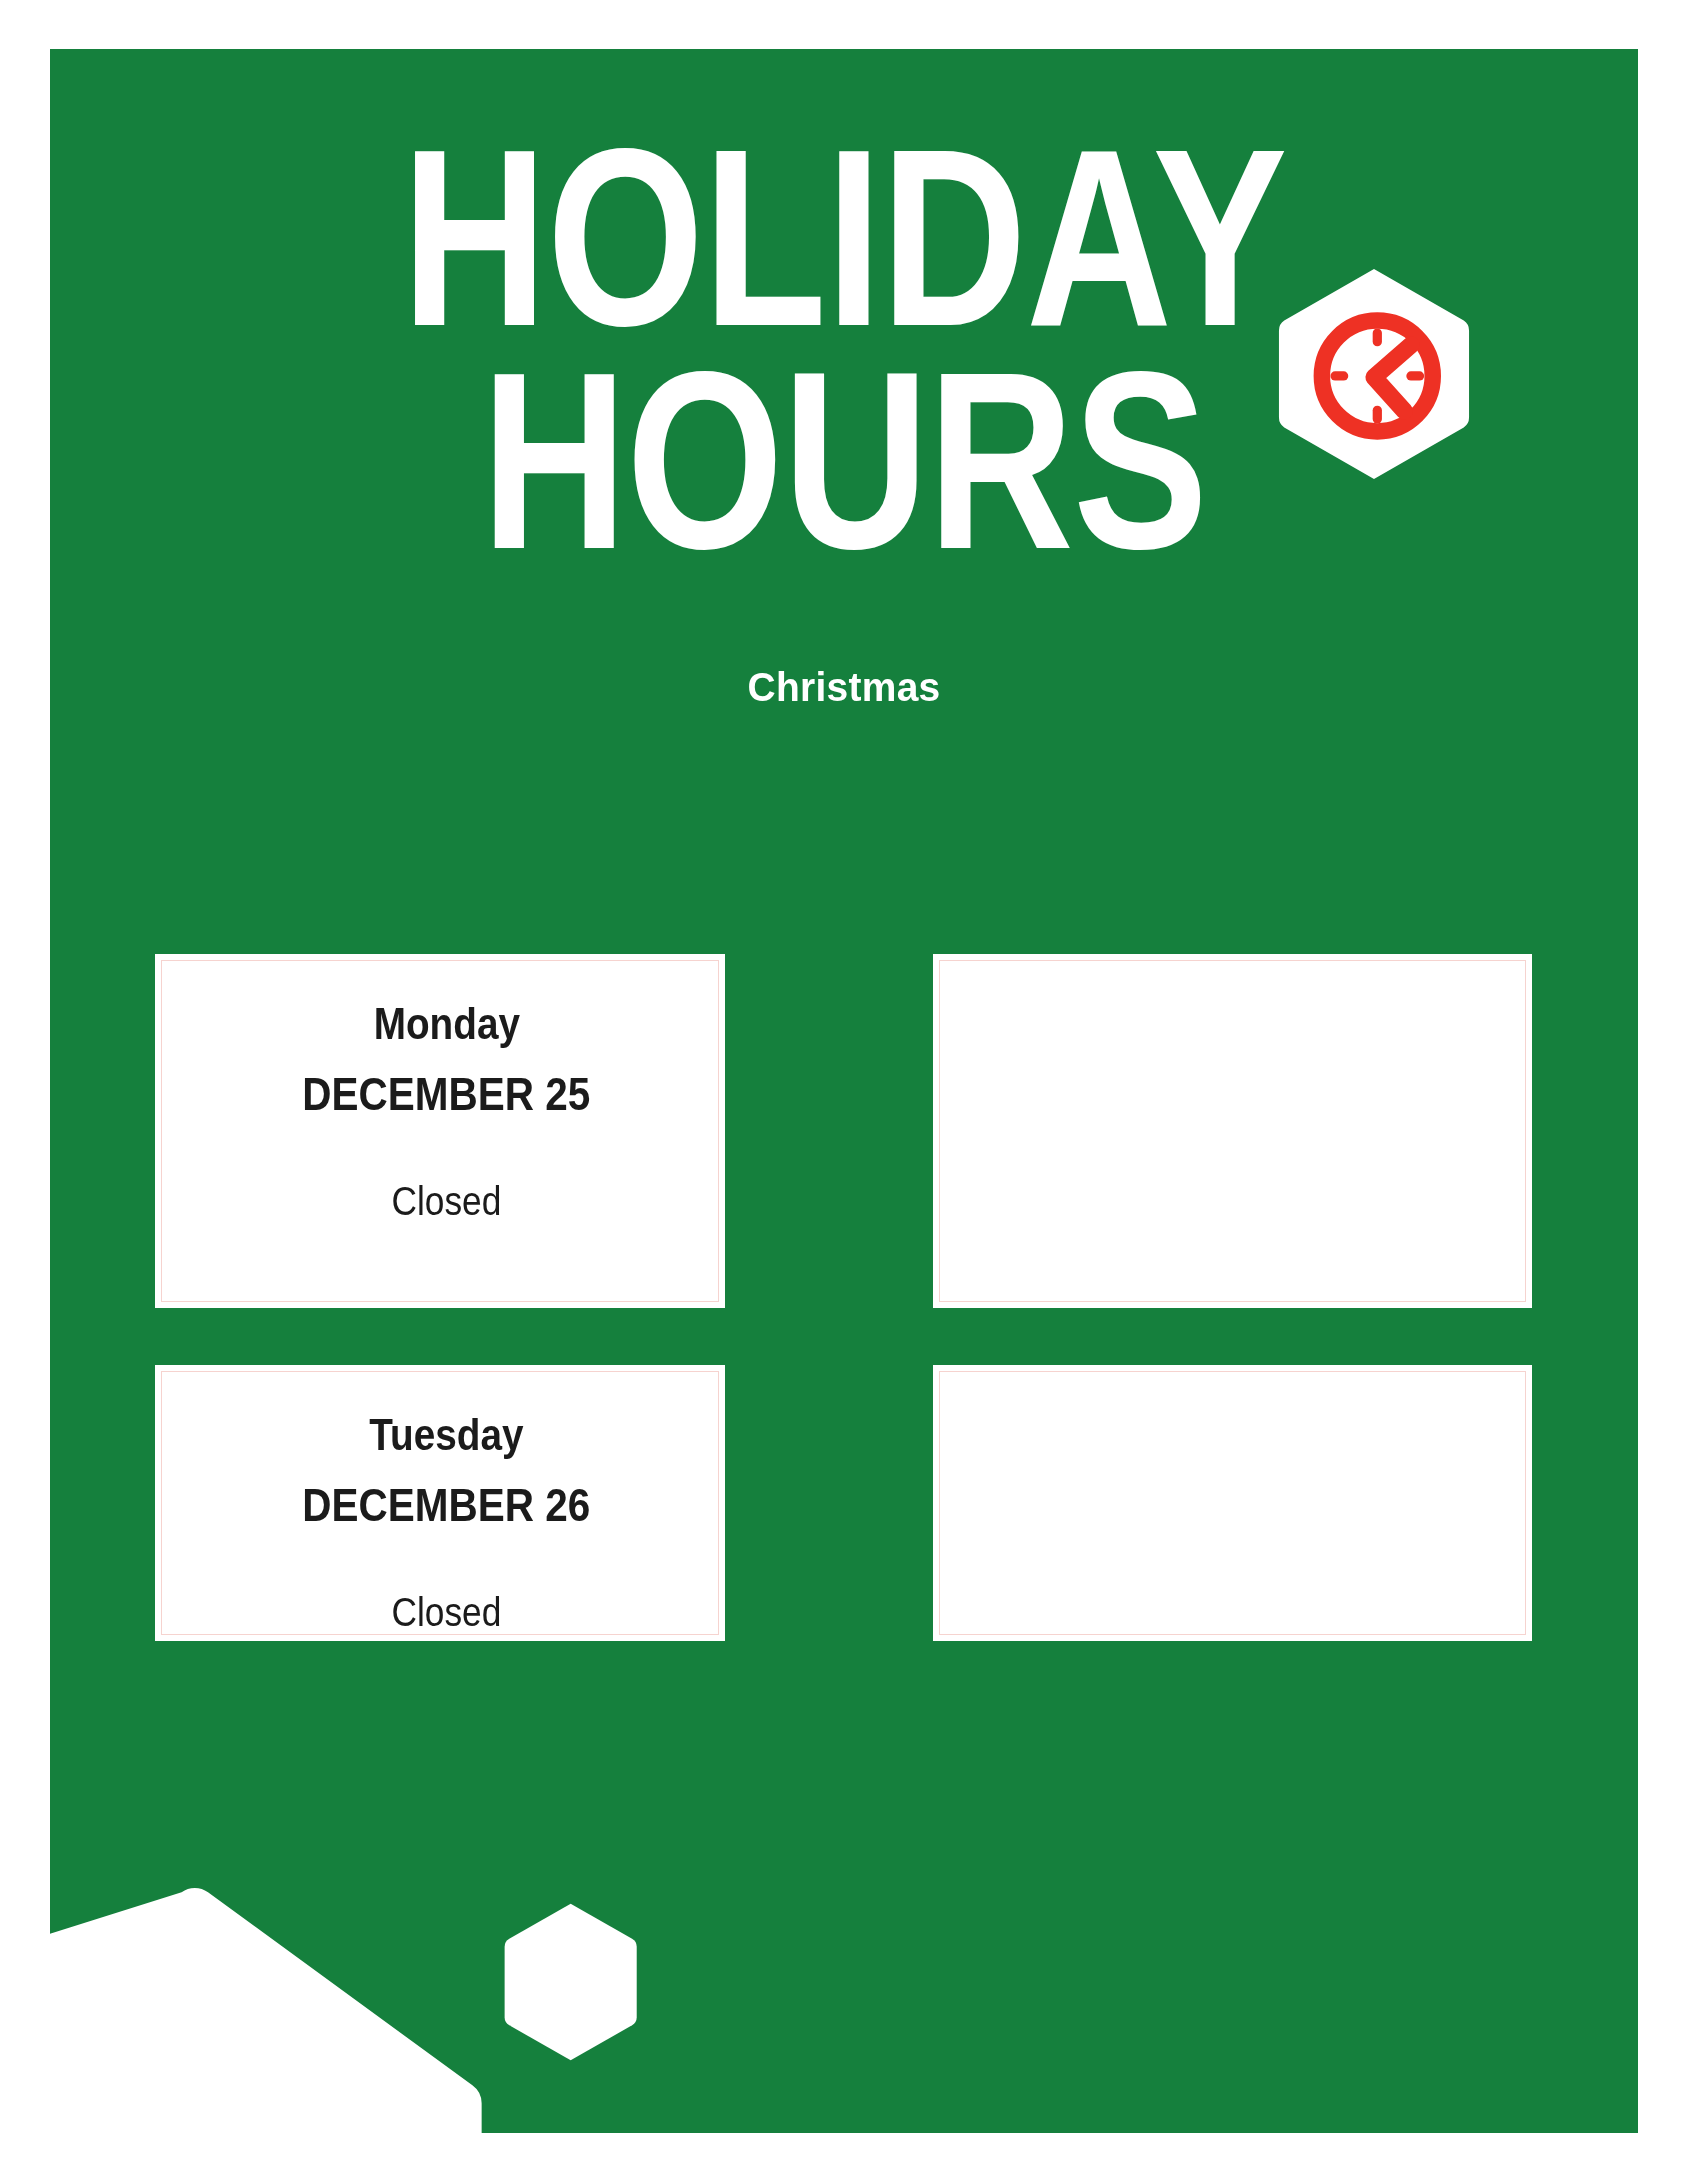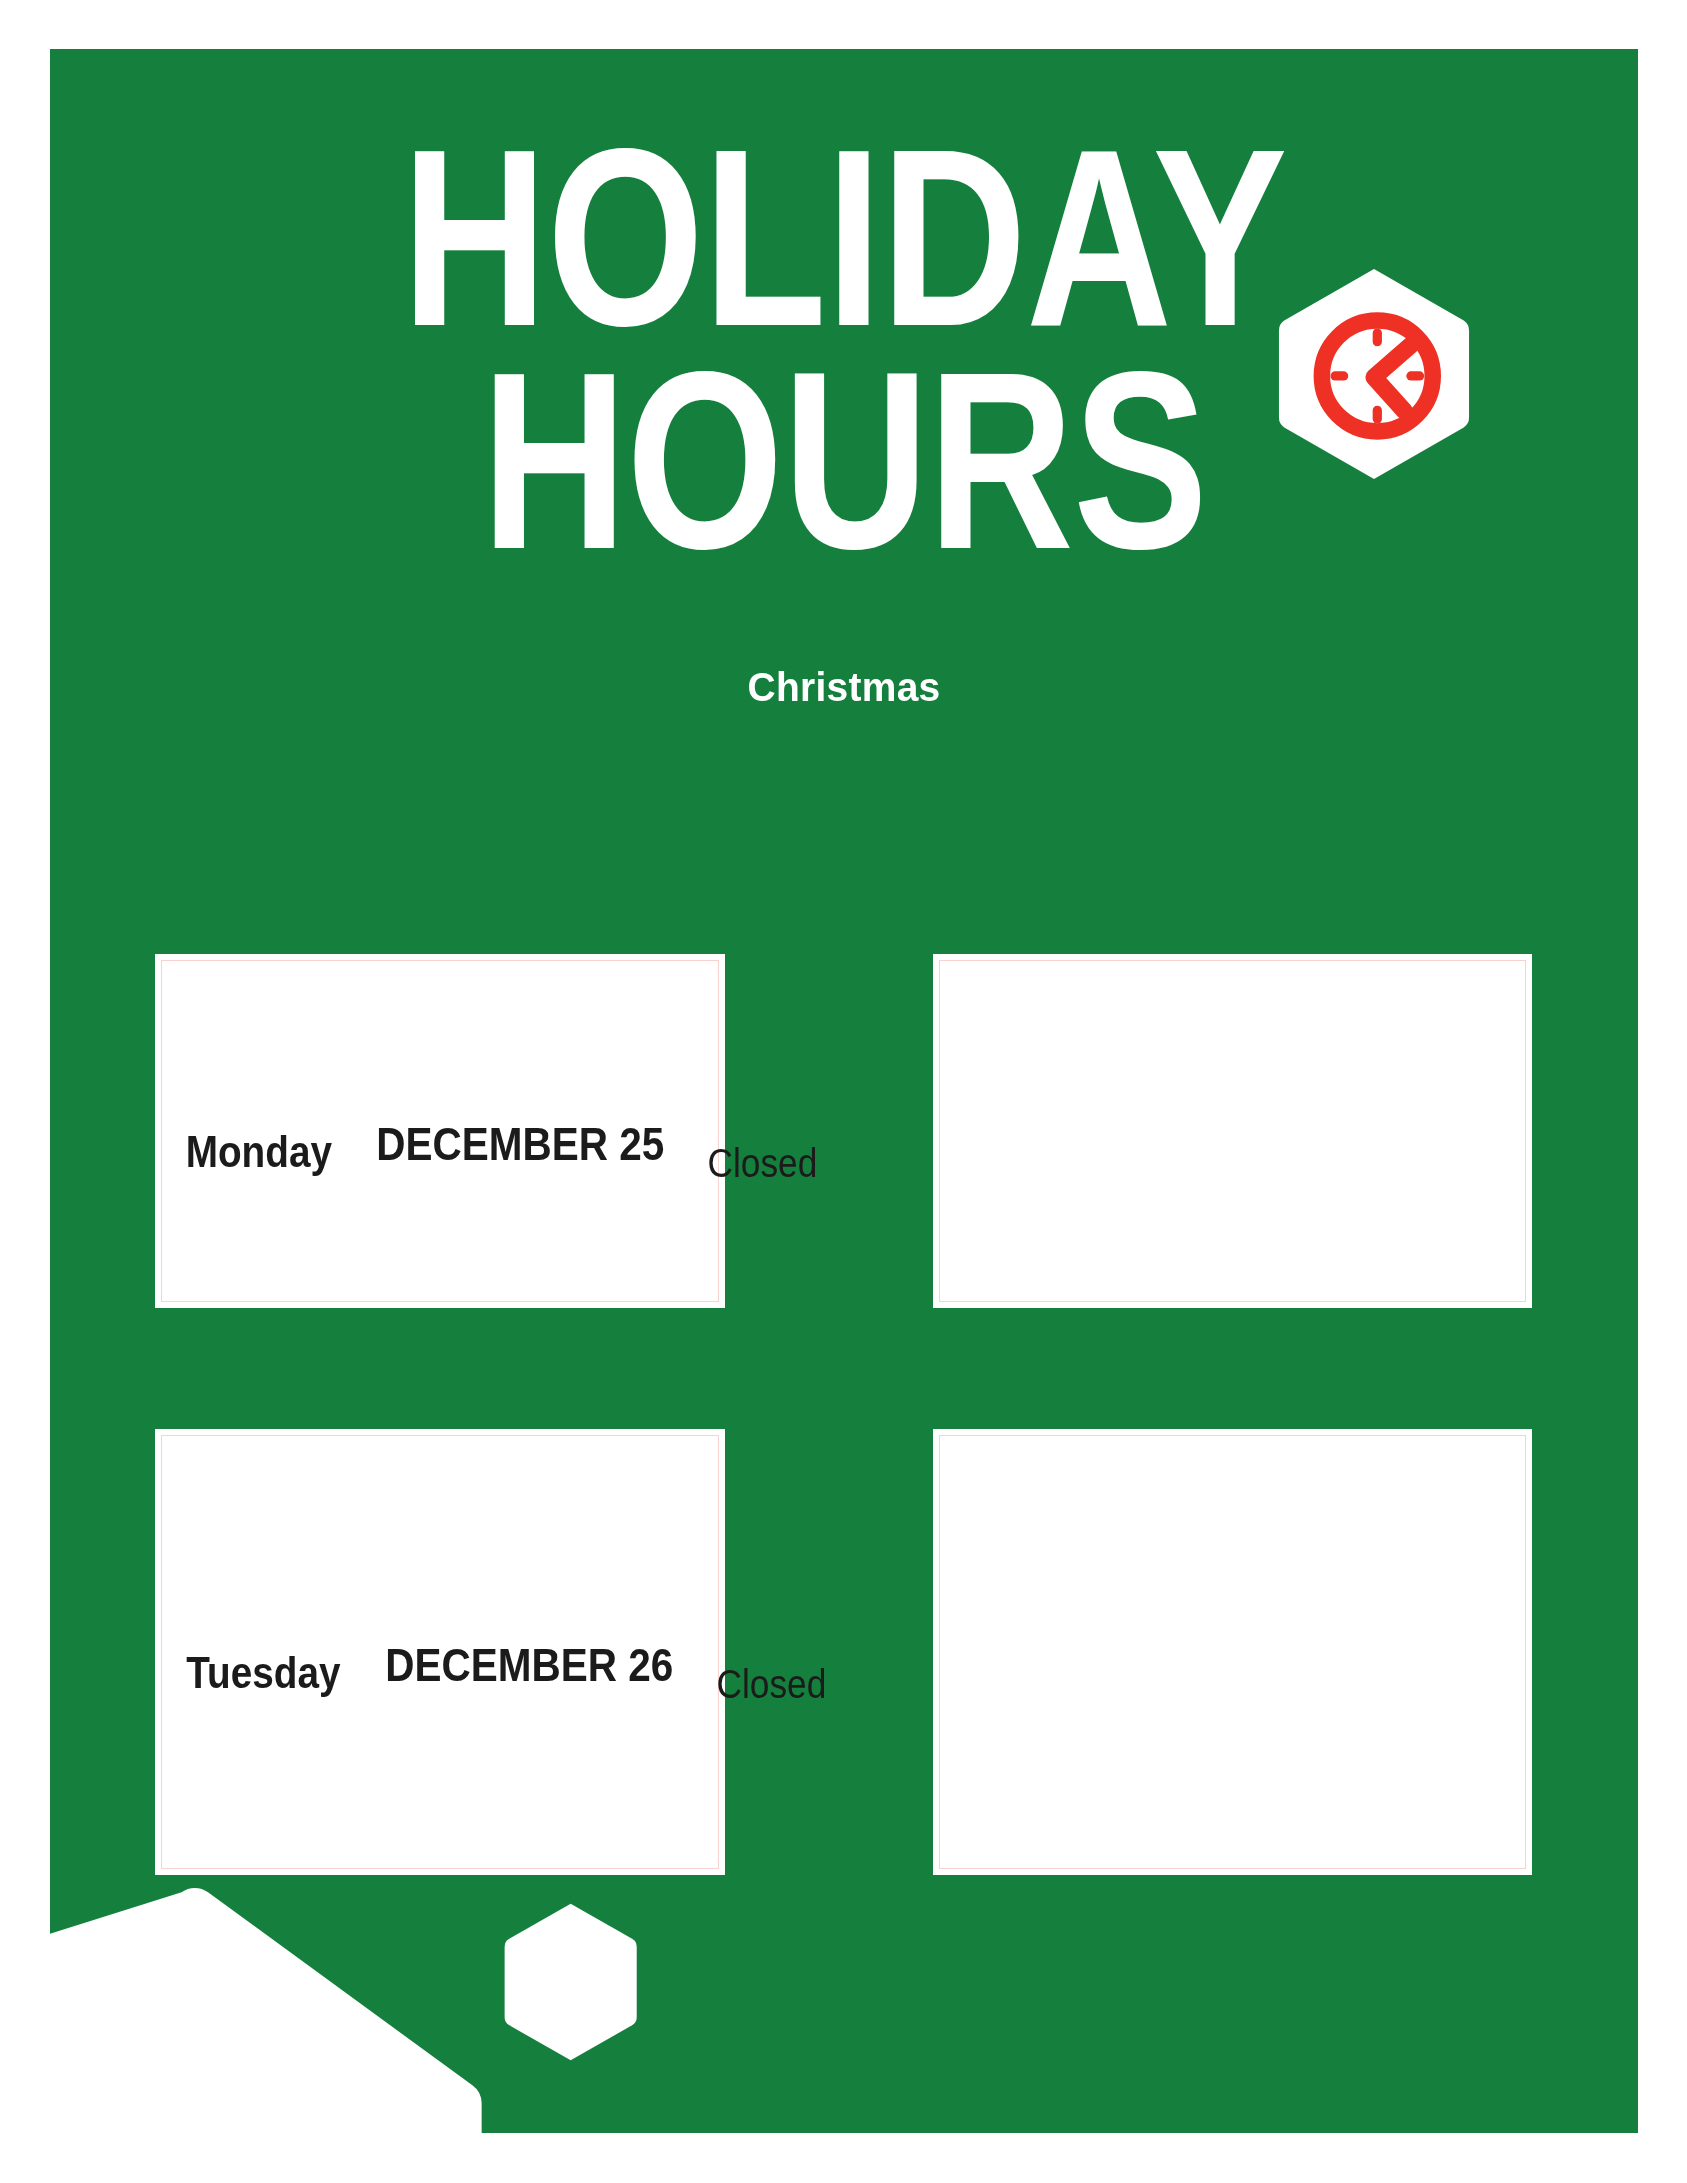--- a/index.html
+++ b/index.html
@@ -60,28 +60,28 @@
   .card{
     position:absolute;
     background:#ffffff;
     box-sizing:border-box;
     border:6.6px solid #ffffff;
   }
   .card-inner{
     width:100%;height:100%;
     border:1.3px solid #f6d3cf;
     box-sizing:border-box;
-    display:flex;flex-direction:row;
+    display:flex;flex-direction:column;
     align-items:center;
     position:relative;
   }
   .card-left{ left:105px; width:570px; }
   .card-right{ left:883px; width:599px; }
   .row-1{ top:905px; height:354px; }
-  .row-2{ top:1380px; height:446px; }
+  .row-2{ top:1316px; height:276px; }
 
   .day-name{
     color:#1b1b1b;
     font-weight:bold;
     font-size:44px;
     line-height:1;
     transform:scaleX(0.88);
     transform-origin:center top;
     margin-top:41px;
     white-space:nowrap;

